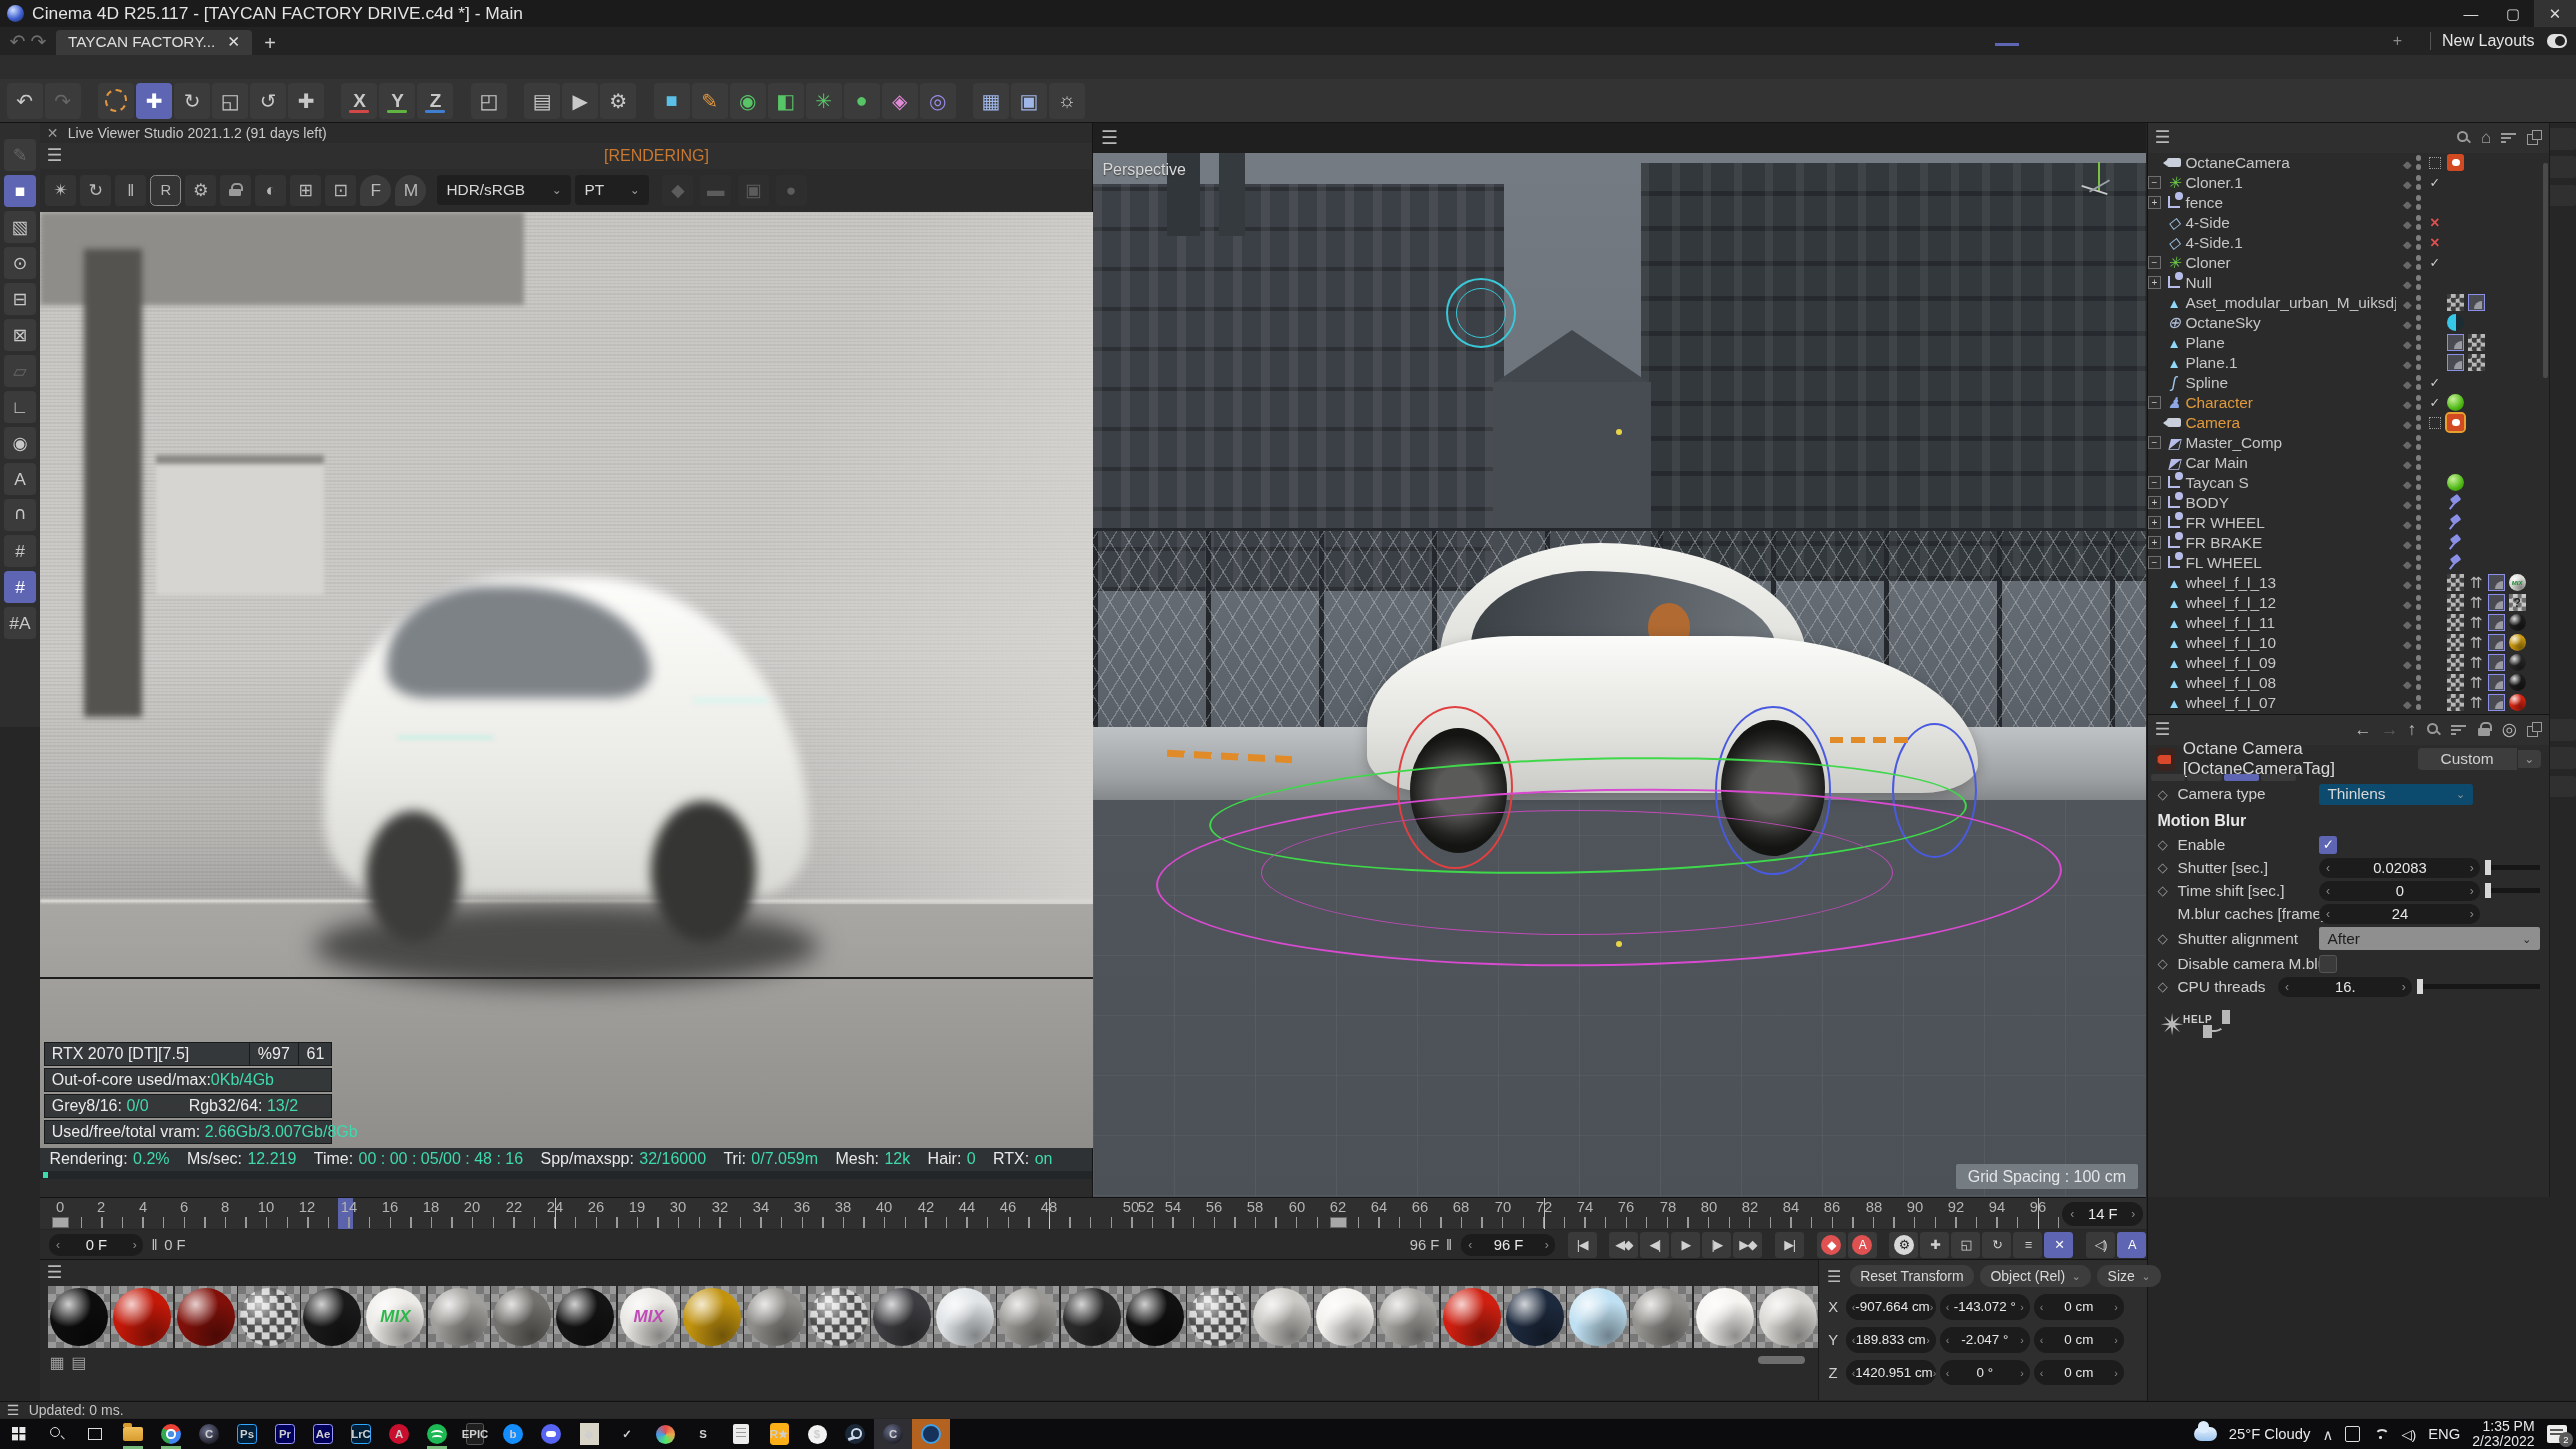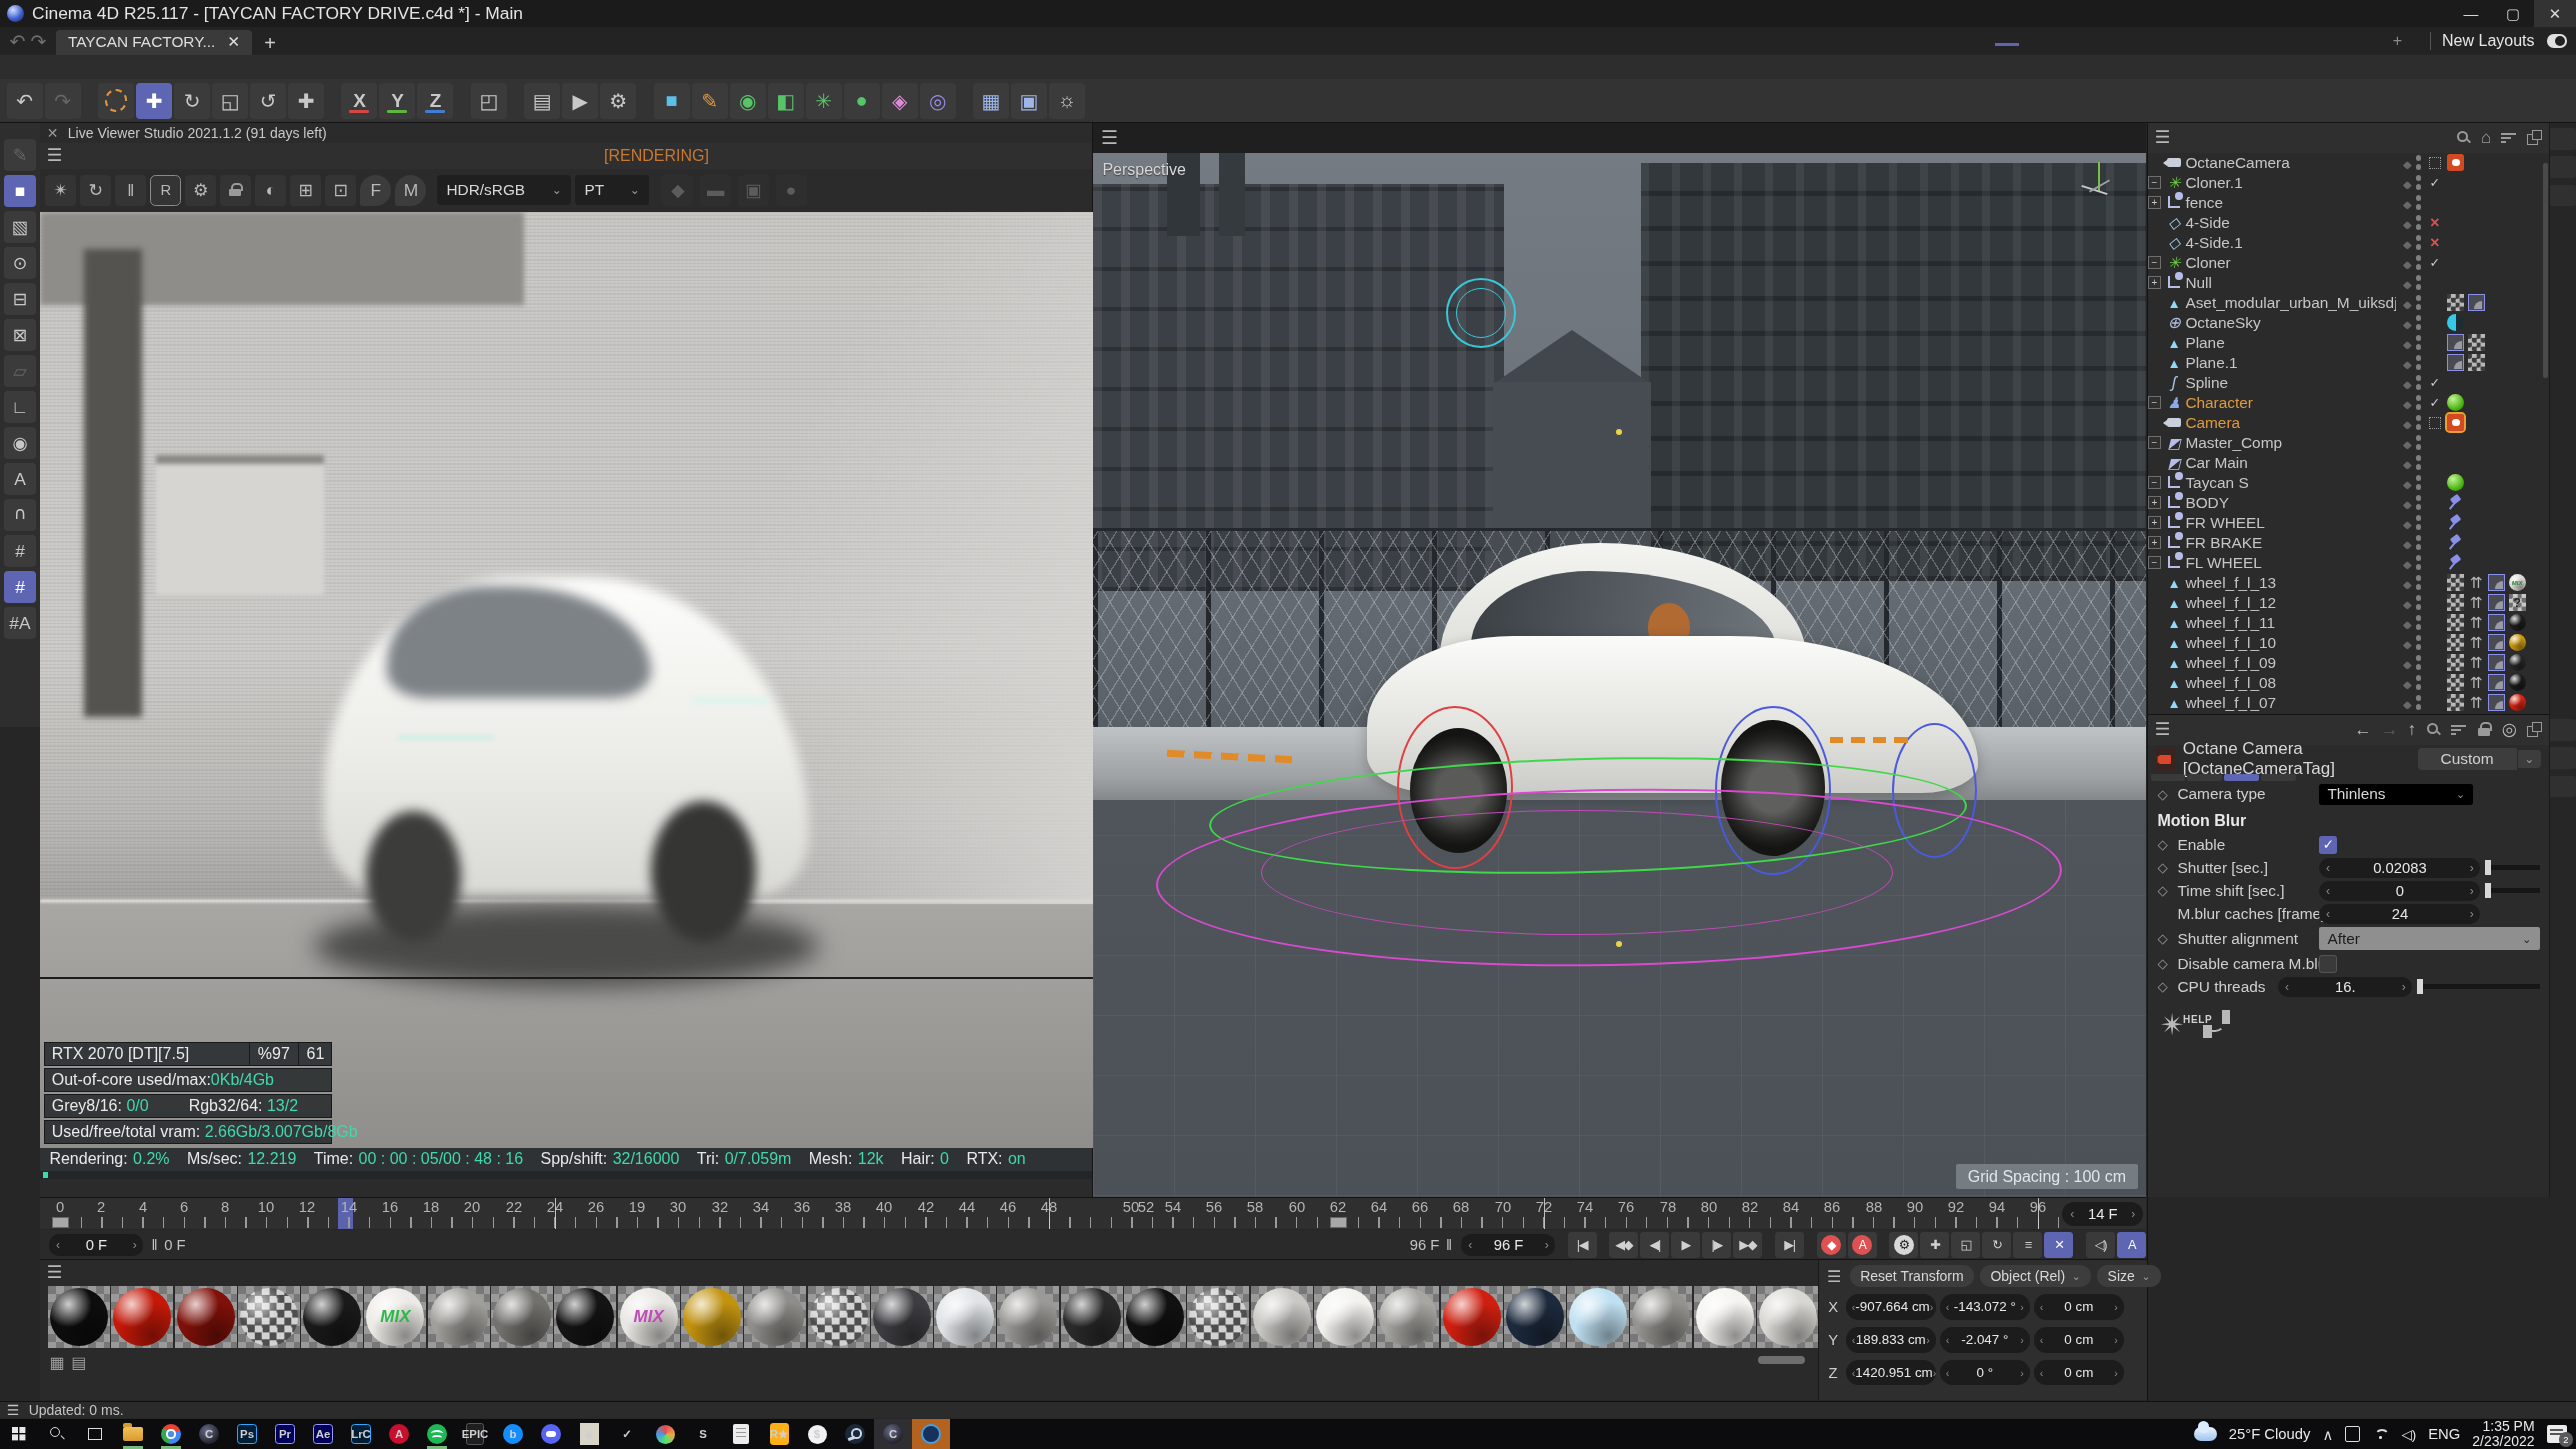--- a/index.html
+++ b/index.html
@@ -215,21 +215,21 @@
   .fld .dia::before{content:"◇"}
   .fld .lab{width:142px;white-space:nowrap}
   .spin{height:20px;background:#1c1c1c;border-radius:10px;display:flex;align-items:center;justify-content:space-between;padding:0 6.7px;width:161px;color:#e8e8e8;font-size:14.8px}
   .spin .ar{color:#8a8a8a;font-size:12px}
   .slider{flex:1;height:5.4px;background:#161616;margin:0 9.4px 0 8px;position:relative}
   .slider .fill{height:100%;background:#5e66b4;position:relative}
   .slider .fill::after{content:"";position:absolute;right:-2.7px;top:-4.7px;width:6px;height:14.8px;background:#d8d8d8}
   .chk{width:18px;height:18px;border-radius:2.7px;background:#5e66b4;color:#fff;display:flex;align-items:center;justify-content:center;font-size:13.4px}
   .chk.off{background:#3a3a3a;border:0.7px solid #555;color:transparent}
   .ddl{height:23px;background:#8f8f8f;color:#1d1d1d;border-radius:2px;display:flex;align-items:center;justify-content:space-between;padding:0 8px;font-size:15.4px}
-  .ddd{height:21.5px;background:#000000;color:#d8d8d8;border-radius:2.7px;display:flex;align-items:center;justify-content:space-between;padding:0 8px;font-size:15.4px;gap:13.4px}
+  .ddd{height:21.5px;background:#0c4a6e;color:#d8d8d8;border-radius:2.7px;display:flex;align-items:center;justify-content:space-between;padding:0 8px;font-size:15.4px;gap:13.4px}
   .sechead{font-size:16px;font-weight:bold;color:#e8e8e8;padding:6.7px 0 2.7px 9.4px}
   #amicons{display:flex;gap:17.4px;padding:12px 0 0 12px;align-items:flex-start}
   #amicons .octlogo{font-size:29.5px;color:#b8b8b8;position:relative;line-height:29.5px}
   #amicons .octlogo i{position:absolute;left:23px;top:-5.4px;font-size:10px;font-weight:bold;font-style:normal;color:#cfcfcf;letter-spacing:0.7px}
   .ic-node{position:relative;width:29.5px;height:29.5px}
   .ic-node::before{content:"";position:absolute;left:1.3px;bottom:1.3px;width:8.7px;height:13.4px;background:#b8b8b8}
   .ic-node::after{content:"";position:absolute;right:1.3px;top:0;width:8.7px;height:13.4px;background:#b8b8b8}
   .ic-node i{position:absolute;left:6.7px;top:5.4px;width:14.8px;height:17.4px;border-bottom-left-radius:9.4px;border-left:2.7px solid #b8b8b8;border-bottom:2.7px solid transparent;transform:rotate(-90deg)}
   
   .ic-search{position:relative;width:16px;height:16px}
@@ -700,21 +700,21 @@
           </span>
           <span class="pair">
             <span>Ms/sec:</span>
             <span class="teal">12.219</span>
           </span>
           <span class="pair">
             <span>Time:</span>
             <span class="teal">00 : 00 : 05/00 : 48 : 16</span>
           </span>
           <span class="pair">
-            <span>Spp/shift:</span>
+            <span>Spp/maxspp:</span>
             <span class="teal">32/16000</span>
           </span>
           <span class="pair">
             <span>Tri:</span>
             <span class="teal">0/7.059m</span>
           </span>
           <span class="pair">
             <span>Mesh:</span>
             <span class="teal">12k</span>
           </span>

